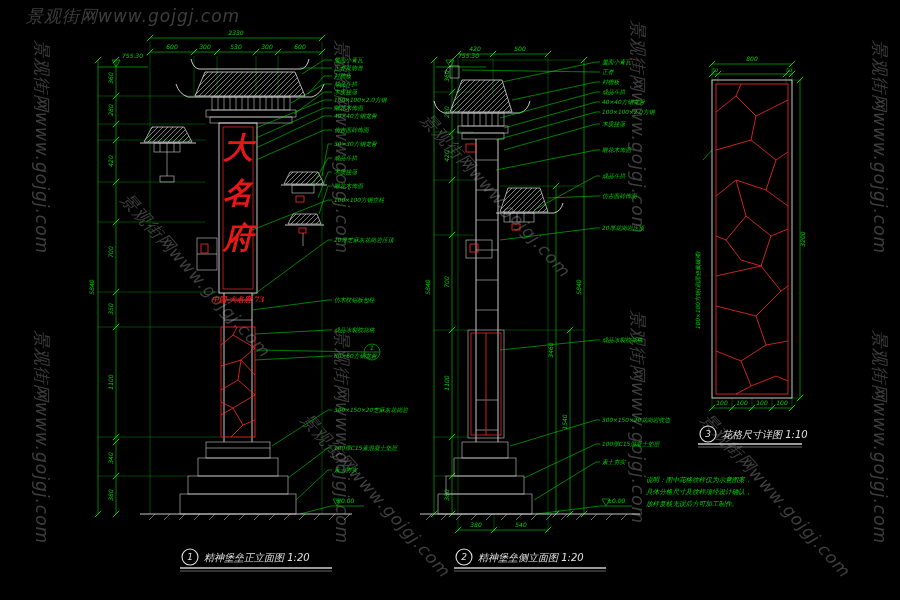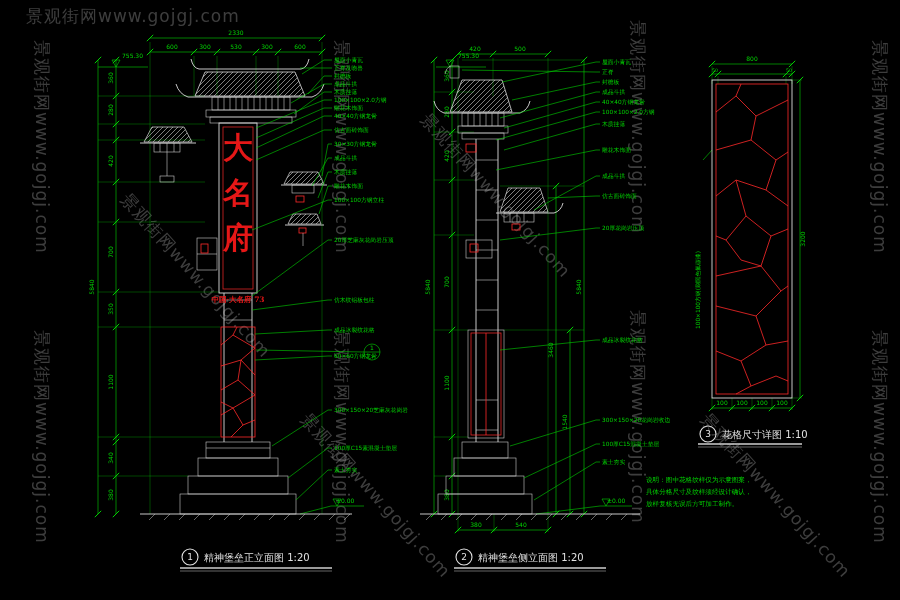--- a/index.html
+++ b/index.html
@@ -1,16 +1,16 @@
 <!DOCTYPE html>
 <html><head>
 <meta charset="utf-8">
 <style>
   html,body{margin:0;padding:0;background:#000;}
-  .canvas{position:relative;width:900px;height:600px;background:#000;overflow:hidden;font-family:"DejaVu Sans",sans-serif;}
+  .canvas{position:relative;width:900px;height:600px;background:#000;overflow:hidden;font-family:"DejaVu Sans",sans-serif;font-style:italic;}
   svg{position:absolute;left:0;top:0;}
   svg text{font-family:"DejaVu Sans",sans-serif;}
   .wm{fill:#9a9a9a;opacity:.40;font-size:17px;letter-spacing:1px;}
   .dim{stroke:#00d400;stroke-width:.6;fill:none;}
   .dimf{stroke:#00d400;stroke-width:.6;fill:none;opacity:.55;}
   .dt{fill:#00d400;font-size:6px;}
   .dts{fill:#00d400;font-size:4.8px;}
   .ann{fill:#00d400;font-size:5.8px;}
   .nt{fill:#00d400;font-size:6.6px;}
   .wl{stroke:#dcdcdc;stroke-width:.9;fill:none;}

